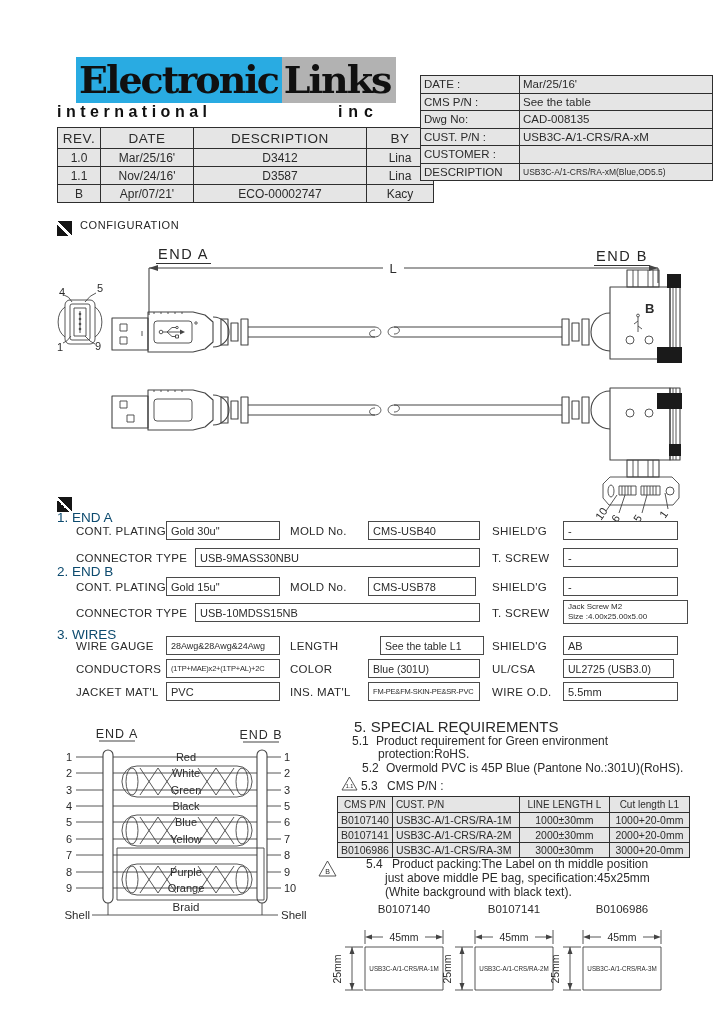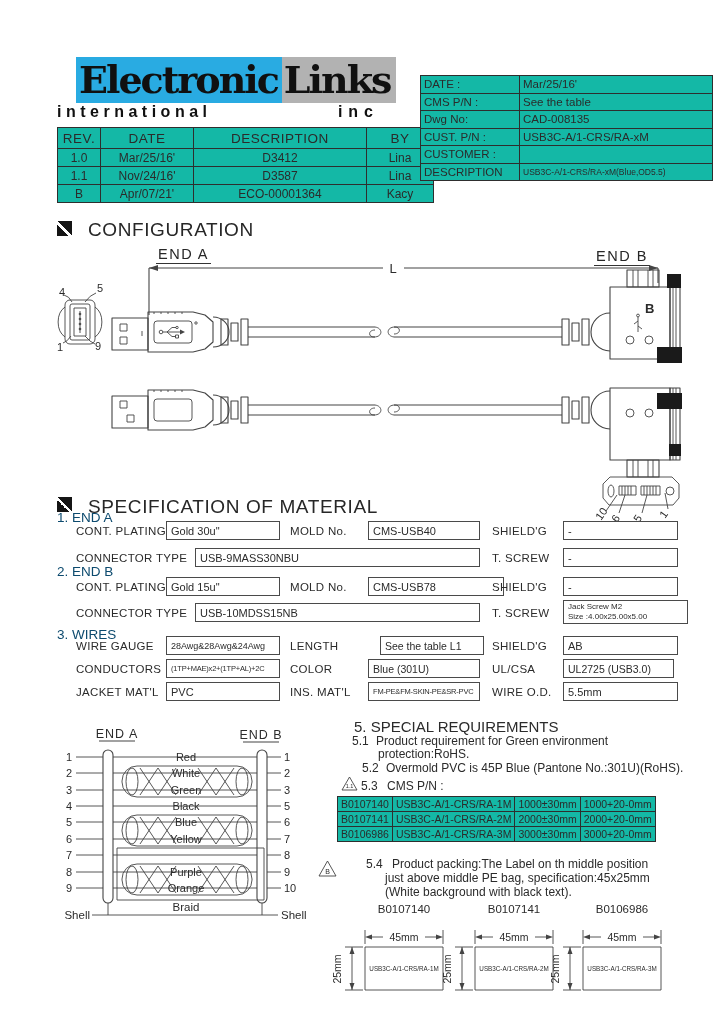--- a/index.html
+++ b/index.html
@@ -10,35 +10,35 @@
   .logo-line1{position:absolute;left:57px;top:57px;display:flex;height:46px;
               font-family:"DejaVu Serif",serif;font-weight:bold;font-size:38px;line-height:46px;
               letter-spacing:-2px;color:#101010;white-space:nowrap;padding-left:19px;}
   .logo-cyan{background:#29ABE2;padding:0 4px 0 3px;}
   .logo-gray{background:#B2B2B2;padding:0 6px 0 2px;}
   .logo-line2{position:absolute;left:57px;top:103px;width:322px;display:flex;justify-content:space-between;
               font-weight:bold;font-size:16px;color:#101010;}
   .ls-int{letter-spacing:4.5px;}
   .ls-inc{letter-spacing:6px;}
   
-  table.dtable{border-collapse:collapse;table-layout:fixed;background:#14b8a6;}
+  table.dtable{border-collapse:collapse;table-layout:fixed;background:#e5e5e5;}
   table.dtable td{border:1.5px solid #2e2e2e;padding:0 3px;overflow:hidden;white-space:nowrap;}
   .rev-table{left:57px;top:127px;}
   .rev-table td{height:17px;text-align:center;font-size:12px;}
   .rev-table tr.hdr td{font-size:13.5px;height:20px;letter-spacing:0.5px;margin-top:12px;}
   .info-table{left:420px;top:75px;}
   .info-table td{height:16.5px;font-size:11.5px;text-align:left;padding-left:4px;}
   .cms-table{left:337px;top:796px;}
   .cms-table td{height:14px;font-size:10.5px;text-align:center;border-width:1.2px;}
   .cms-table td.c2{text-align:left;}
   .cms-table tr.hdr td{font-size:10px;height:15px;}
   
   .bullet{position:absolute;width:15px;height:15px;
           background:linear-gradient(45deg,#151515 40%,#ffffff 40%,#ffffff 52%,#151515 52%);}
-  .h1{position:absolute;font-size:19px;letter-spacing:0.6px;color:#272727;white-space:nowrap;margin-left:8px;}
+  .h1{position:absolute;font-size:11px;letter-spacing:0.6px;color:#272727;white-space:nowrap;}
   .sect{position:absolute;font-size:13.5px;color:#0c4a6e;white-space:nowrap;}
   .endlbl{position:absolute;font-size:14.5px;letter-spacing:1.5px;color:#272727;
           border-bottom:1.4px solid #333;padding:0 2px 1px 2px;}
   
   .lbl{position:absolute;font-size:11.5px;letter-spacing:0.3px;white-space:nowrap;color:#2b2b2b;}
   .vbox{position:absolute;border:1.3px solid #4a4a4a;height:19px;box-sizing:border-box;
         display:flex;align-items:center;padding:0 4px;font-size:11px;white-space:nowrap;
         background:#fff;color:#2b2b2b;}
   .fs9{font-size:9px;}  .fs75{font-size:7.5px;letter-spacing:-0.2px;} .fs10{font-size:10.5px;}
   .vbox.two-line{height:24px;flex-direction:column;align-items:flex-start;justify-content:center;
@@ -81,21 +81,21 @@
     </tr>
     <tr>
       <td>1.1</td>
       <td>Nov/24/16'</td>
       <td>D3587</td>
       <td>Lina</td>
     </tr>
     <tr>
       <td>B</td>
       <td>Apr/07/21'</td>
-      <td>ECO-00001364</td>
+      <td>ECO-00002747</td>
       <td>Kacy</td>
     </tr>
   </tbody>
     </table>
 
   <table class="dtable info-table abs">
     <tbody>
         <tr>
           <td style="width:92px">DATE :</td>
           <td style="width:186px">Mar/25/16'</td>
@@ -248,41 +248,40 @@
       <path d="M587,243 v9 M590,243 v9 M593,243 v9 M596,243 v9 M599,243 v9"></path>
       <path d="M560,252 L549,268 M568,252 L562,270 M590,252 L585,270 M608,250 L611,266"></path>
     </g>
     <text x="544" y="278" font-size="11" transform="rotate(-55 544 278)">10</text>
     <text x="560" y="280" font-size="11" transform="rotate(-55 560 280)">6</text>
     <text x="582" y="280" font-size="11" transform="rotate(-55 582 280)">5</text>
     <text x="608" y="276" font-size="11" transform="rotate(-55 608 276)">1</text>
   </svg>
 
   <div class="bullet" style="left:57px;top:497px"></div>
-  <div class="h1" style="left:80px;top:496px">SPECIFICATION OF MATERIAL</div>
   <div class="sect" style="left:57px;top:510px">1. END A</div>
 
   <div class="lbl" style="left:76px;top:525px">CONT. PLATING</div>
   <div class="vbox" style="left:166px;top:521px;width:114px">Gold 30u"</div>
   <div class="lbl" style="left:290px;top:525px">MOLD No.</div>
   <div class="vbox" style="left:368px;top:521px;width:112px">CMS-USB40</div>
   <div class="lbl" style="left:492px;top:525px">SHIELD'G</div>
   <div class="vbox" style="left:563px;top:521px;width:115px">-</div>
 
   <div class="lbl" style="left:76px;top:552px">CONNECTOR TYPE</div>
   <div class="vbox" style="left:195px;top:548px;width:285px">USB-9MASS30NBU</div>
   <div class="lbl" style="left:492px;top:552px">T. SCREW</div>
   <div class="vbox" style="left:563px;top:548px;width:115px">-</div>
 
   <div class="sect" style="left:57px;top:564px">2. END B</div>
 
   <div class="lbl" style="left:76px;top:581px">CONT. PLATING</div>
   <div class="vbox" style="left:166px;top:577px;width:114px">Gold 15u"</div>
   <div class="lbl" style="left:290px;top:581px">MOLD No.</div>
-  <div class="vbox" style="left:368px;top:577px;width:136px">CMS-USB78</div>
+  <div class="vbox" style="left:368px;top:577px;width:108px">CMS-USB78</div>
   <div class="lbl" style="left:492px;top:581px">SHIELD'G</div>
   <div class="vbox" style="left:563px;top:577px;width:115px">-</div>
 
   <div class="lbl" style="left:76px;top:607px">CONNECTOR TYPE</div>
   <div class="vbox" style="left:195px;top:603px;width:285px">USB-10MDSS15NB</div>
   <div class="lbl" style="left:492px;top:607px">T. SCREW</div>
   <div class="vbox two-line" style="left:563px;top:600px;width:125px">
     <span>Jack Screw M2</span>
     <span>Size :4.00x25.00x5.00</span>
   </div>
@@ -434,20 +433,26 @@
 
   <svg class="overlay" style="left:341px;top:776px" width="17" height="15" viewBox="0 0 17 15">
     <polygon points="8.5,1 16,14 1,14" class="draw thin"></polygon>
     <text x="8.5" y="12" font-size="5.5" text-anchor="middle">1.1</text>
   </svg>
   <div class="sp" style="left:361px;top:779px">5.3</div>
   <div class="sp" style="left:387px;top:779px">CMS P/N :</div>
 
   <table class="dtable cms-table abs">
     <tbody>
+        <tr class="hdr">
+      <td style="width:44px">CMS P/N</td>
+      <td style="width:120px" class="c2">CUST. P/N</td>
+      <td style="width:83px">LINE LENGTH  L</td>
+      <td style="width:73px">Cut length L1</td>
+    </tr>
     <tr>
       <td>B0107140</td>
       <td class="c2">USB3C-A/1-CRS/RA-1M</td>
       <td>1000±30mm</td>
       <td>1000+20-0mm</td>
     </tr>
     <tr>
       <td>B0107141</td>
       <td class="c2">USB3C-A/1-CRS/RA-2M</td>
       <td>2000±30mm</td>

